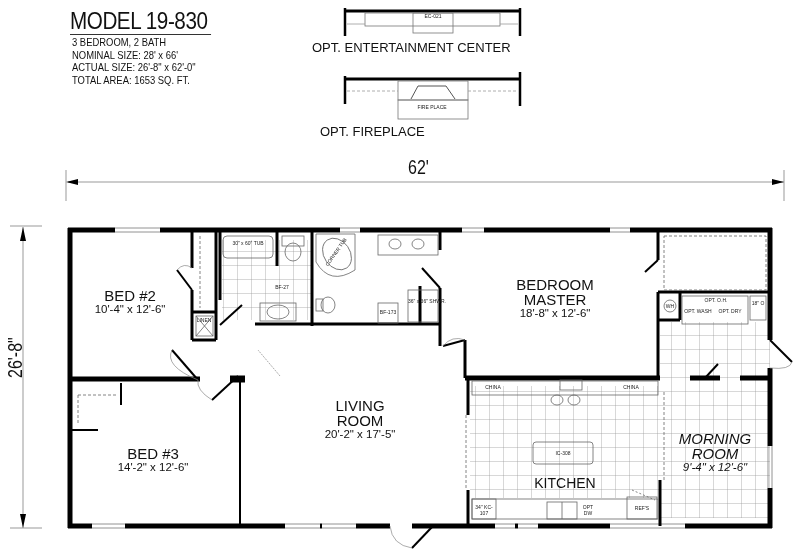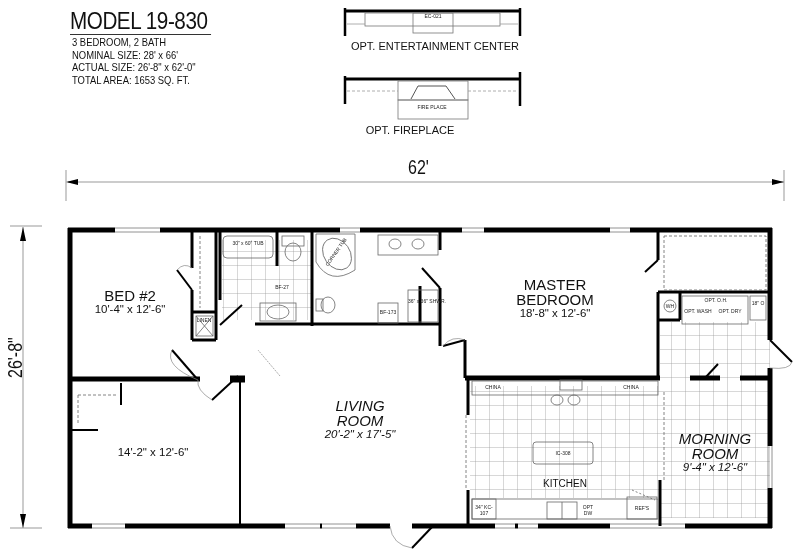--- a/index.html
+++ b/index.html
@@ -1,21 +1,21 @@
 <!DOCTYPE html>
 <html><head>
 <meta charset="utf-8">
 <style>
   html, body { margin: 0; padding: 0; background: #ffffff; }
   body { width: 800px; height: 556px; position: relative; overflow: hidden; font-family: "Liberation Sans", sans-serif; color: #111; }
   .abs { position: absolute; }
   .model-title { left: 70px; top: 8px; font-size: 24px; letter-spacing: -0.5px; border-bottom: 1px solid #333; line-height: 26px; padding-right: 4px; transform: scaleX(0.86); transform-origin: left top; }
   .model-info { left: 72px; top: 36px; font-size: 11.5px; line-height: 12.5px; transform: scaleX(0.82); transform-origin: left top; }
   .model-info div { white-space: nowrap; }
-  .opt-label { font-size: 11px; white-space: nowrap; text-align: center; }
+  .opt-label { font-size: 13px; white-space: nowrap; }
   .dim-top { left: 408px; top: 156px; font-size: 20px; transform: scaleX(0.8); transform-origin: left top; }
   .dim-left { left: 4px; top: 378px; font-size: 20px; transform: rotate(-90deg) scaleX(0.8); transform-origin: left top; white-space: nowrap; }
   .room-label { text-align: center; font-size: 15px; line-height: 15px; white-space: nowrap; }
   .room-dim { font-size: 11.5px; line-height: 13px; white-space: nowrap; text-align: center; }
   .tiny { font-size: 5px; text-align: center; white-space: nowrap; color: #222; }
   svg { position: absolute; left: 0; top: 0; }
 </style>
 </head>
 <body>
 
@@ -227,33 +227,34 @@
     <line x1="664" y1="392" x2="664" y2="480" stroke-dasharray="3 2"></line>
     <line x1="632" y1="490" x2="655" y2="500" stroke-dasharray="2 2"></line>
   </g>
 </svg>
 
 <div class="abs" style="left:75px; top:288px; width:110px;">
   <div class="room-label">BED #2</div>
   <div class="room-dim">10'-4" x 12'-6"</div>
 </div>
 <div class="abs" style="left:88px; top:446px; width:130px;">
+  <div class="room-label">BED #3</div>
   <div class="room-dim">14'-2" x 12'-6"</div>
 </div>
-<div class="abs" style="left:290px; top:398px; width:140px;font-style:italic;">
+<div class="abs" style="left:290px; top:398px; width:140px;">
   <div class="room-label">LIVING</div>
   <div class="room-label">ROOM</div>
   <div class="room-dim">20'-2" x 17'-5"</div>
 </div>
 <div class="abs" style="left:485px; top:277px; width:140px;">
+  <div class="room-label">BEDROOM</div>
   <div class="room-label">MASTER</div>
-  <div class="room-label">BEDROOM</div>
   <div class="room-dim">18'-8" x 12'-6"</div>
 </div>
-<div class="abs room-label" style="left:520px; top:476px; width:90px; font-size:10px;">KITCHEN</div>
+<div class="abs room-label" style="left:520px; top:476px; width:90px; font-size:14px;">KITCHEN</div>
 <div class="abs" style="left:662px; top:431px; width:106px;font-style:italic;">
   <div class="room-label">MORNING</div>
   <div class="room-label">ROOM</div>
   <div class="room-dim">9'-4" x 12'-6"</div>
 </div>
 
 <div class="abs tiny" style="left:223px; top:240px; width:50px;">30" x 60" TUB</div>
 <div class="abs tiny" style="left:320px; top:250px; width:30px; transform:rotate(-55deg);">CORNER TUB</div>
 <div class="abs tiny" style="left:408px; top:298px; width:30px;">36" x 36" SHWR.</div>
 <div class="abs tiny" style="left:194px; top:317px; width:20px;">LINEN</div>

